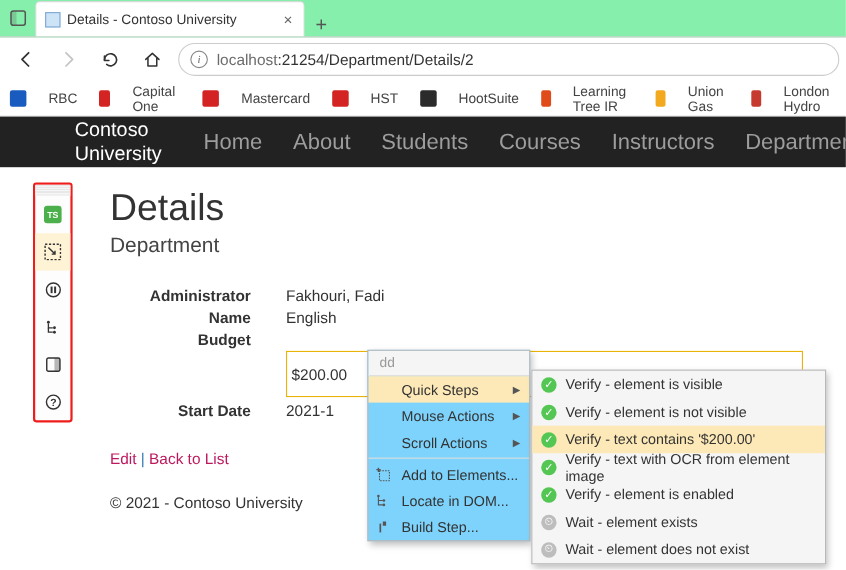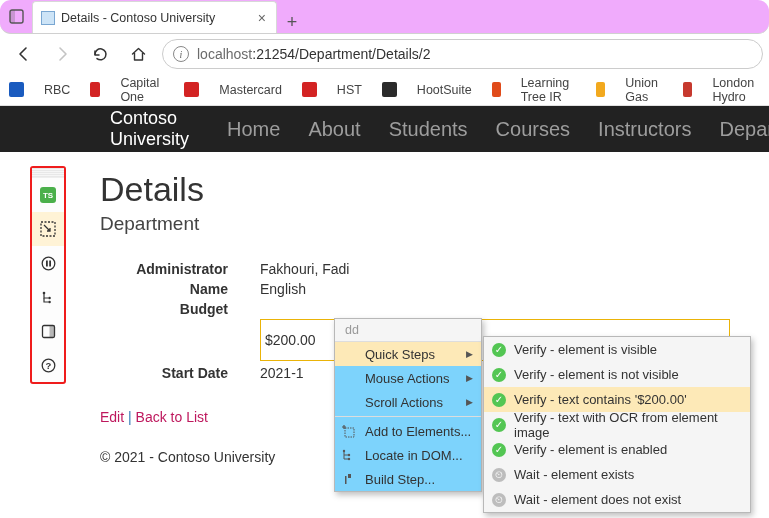--- a/index.html
+++ b/index.html
@@ -1,19 +1,19 @@
 <!DOCTYPE html>
 <html><head>
 <meta charset="utf-8">
 <style>
   * { margin: 0; padding: 0; box-sizing: border-box; font-family: "Segoe UI", Arial, sans-serif; }
   body { background: #fff; width: 769px; height: 518px; overflow: hidden; position: relative; }
 
   
-  .browser-top { display: flex; align-items: center; height: 34px; background: #f0abfc; border-bottom: 1px solid #d0d0d0; border-radius: 11px; }
+  .browser-top { display: flex; align-items: center; height: 34px; background: #86efac; border-bottom: 1px solid #d0d0d0; }
   .tab-strip { display: flex; align-items: flex-end; height: 100%; }
   .sq-btn { width: 32px; height: 32px; display: flex; align-items: center; justify-content: center; color: #444; }
   .tab { display: flex; align-items: center; background: #fff; height: 32px; padding: 0 10px 0 8px; gap: 6px; border-top-left-radius: 4px; border-top-right-radius: 4px; font-size: 12.5px; color: #333; min-width: 245px; border: 1px solid #d8d8d8; border-bottom: none; }
   .tab .favicon { width: 14px; height: 14px; background: #cde4f7; border: 1px solid #7aa7d2; }
   .tab .close { margin-left: auto; font-size: 14px; color: #666; }
   .new-tab { width: 30px; display: flex; align-items: center; justify-content: center; font-size: 18px; color: #555; }
 
   .addr-row { display: flex; align-items: center; height: 40px; padding: 0 6px 0 10px; gap: 10px; }
   .nav-btn { width: 28px; height: 28px; display: flex; align-items: center; justify-content: center; color: #333; font-size: 16px; }
   .nav-btn.disabled { color: #bdbdbd; }
@@ -21,21 +21,21 @@
   .info-icon { width: 16px; height: 16px; border: 1px solid #888; border-radius: 50%; display: flex; align-items: center; justify-content: center; font-size: 10px; color: #666; font-style: italic; font-family: Georgia, serif; }
   .addr-text { font-size: 14px; }
   .addr-host { color: #6b6b6b; }
   .addr-path { color: #333; }
 
   .bk-row { display: flex; align-items: center; height: 32px; padding: 0 6px; gap: 14px; border-bottom: 1px solid #e1e1e1; }
   .bk { display: flex; align-items: center; gap: 20px; font-size: 12.5px; color: #444; padding: 0 3px; }
   .bk .bicon { width: 15px; height: 15px; border-radius: 2px; }
 
   
-  .site-nav { background: #222; height: 46px; display: flex; align-items: center; padding: 0 20px 0 110px; gap: 28px; }
+  .site-nav { background: #222; height: 46px; display: flex; align-items: center; padding: 0 20px 0 68px; gap: 28px; }
   .brand { color: #fff; font-size: 18px; margin-right: 10px; }
   .site-nav a { color: #9d9d9d; font-size: 20px; text-decoration: none; }
 
   .content-wrap { padding: 18px 20px 0 100px; position: relative; }
   .page-h1 { font-size: 34px; font-weight: 400; color: #333; margin-bottom: 4px; }
   .page-sub { font-size: 19px; color: #444; margin-bottom: 26px; }
 
   .dl { display: grid; grid-template-columns: 160px 1fr; row-gap: 4px; font-size: 14px; }
   .dl .term { text-align: right; font-weight: 700; color: #333; padding-right: 32px; }
   .dl .val { color: #333; }

